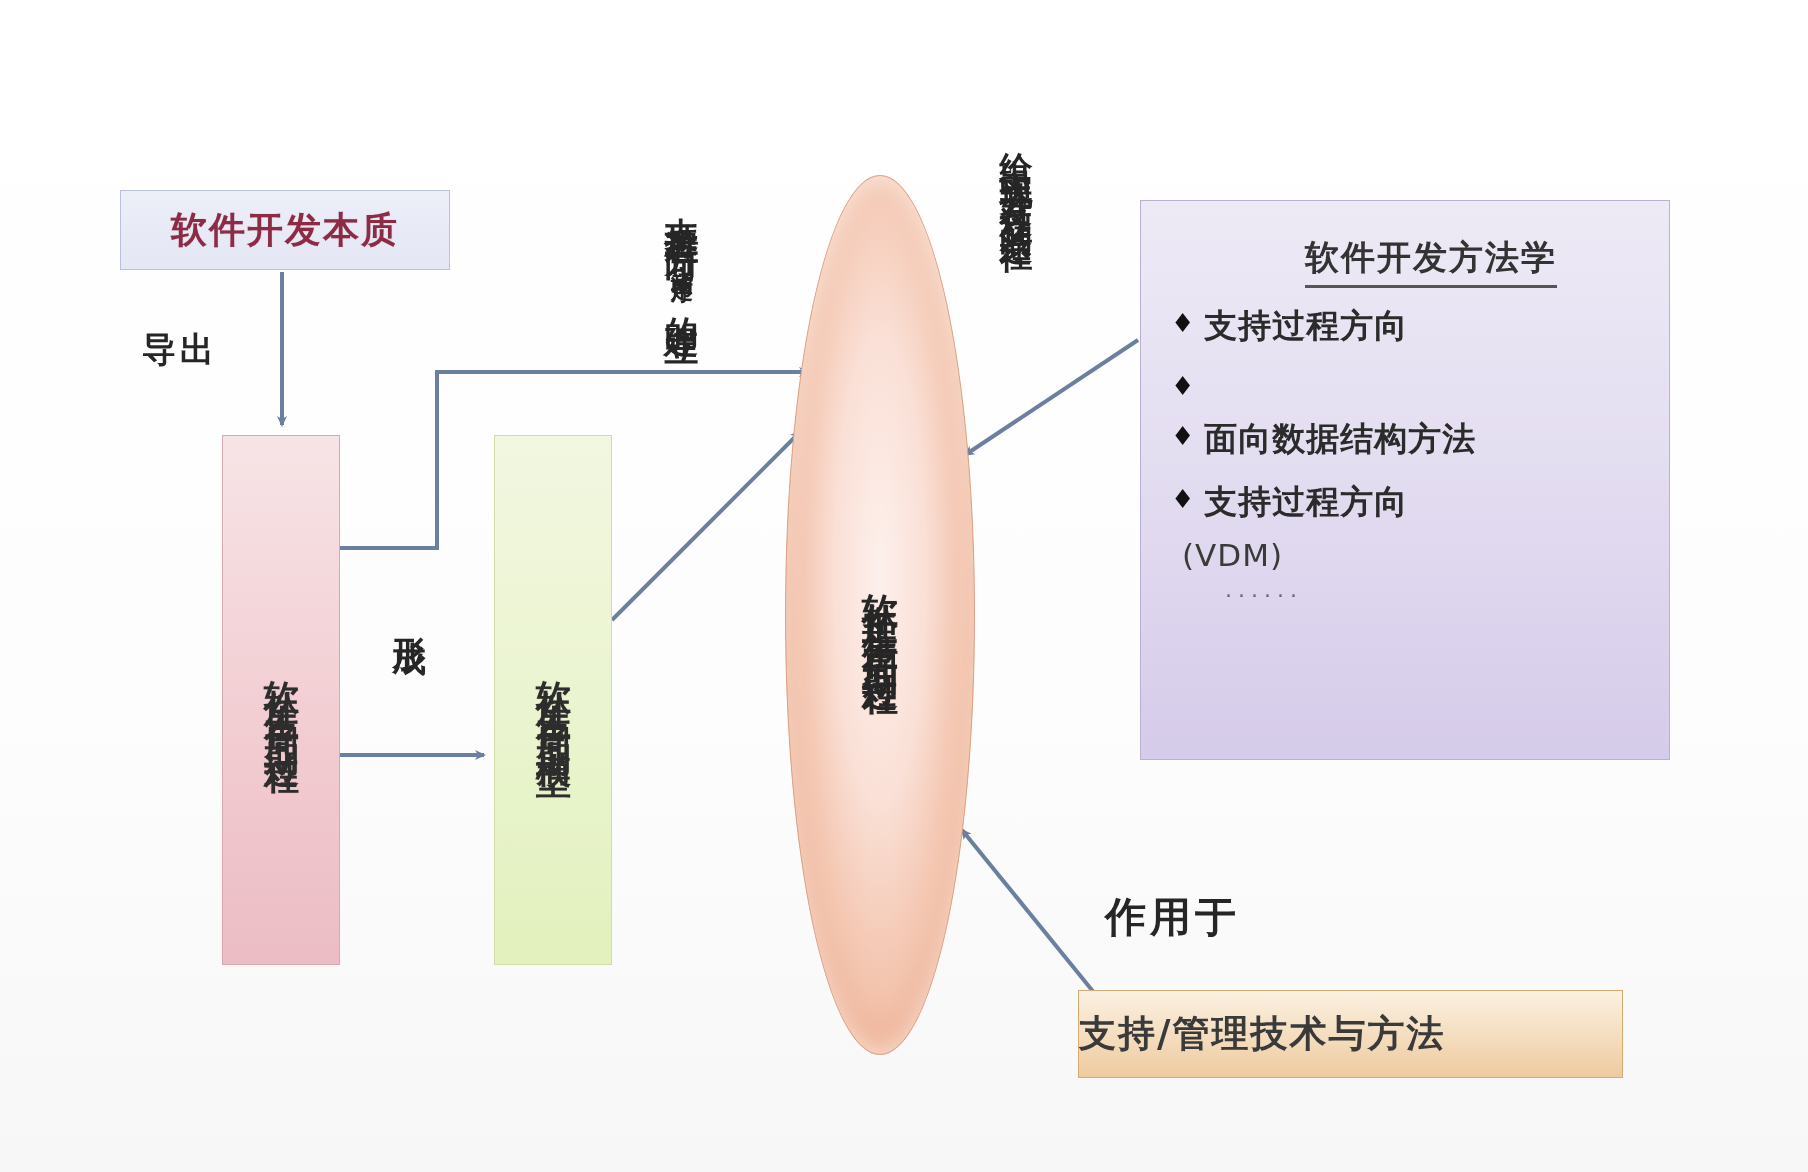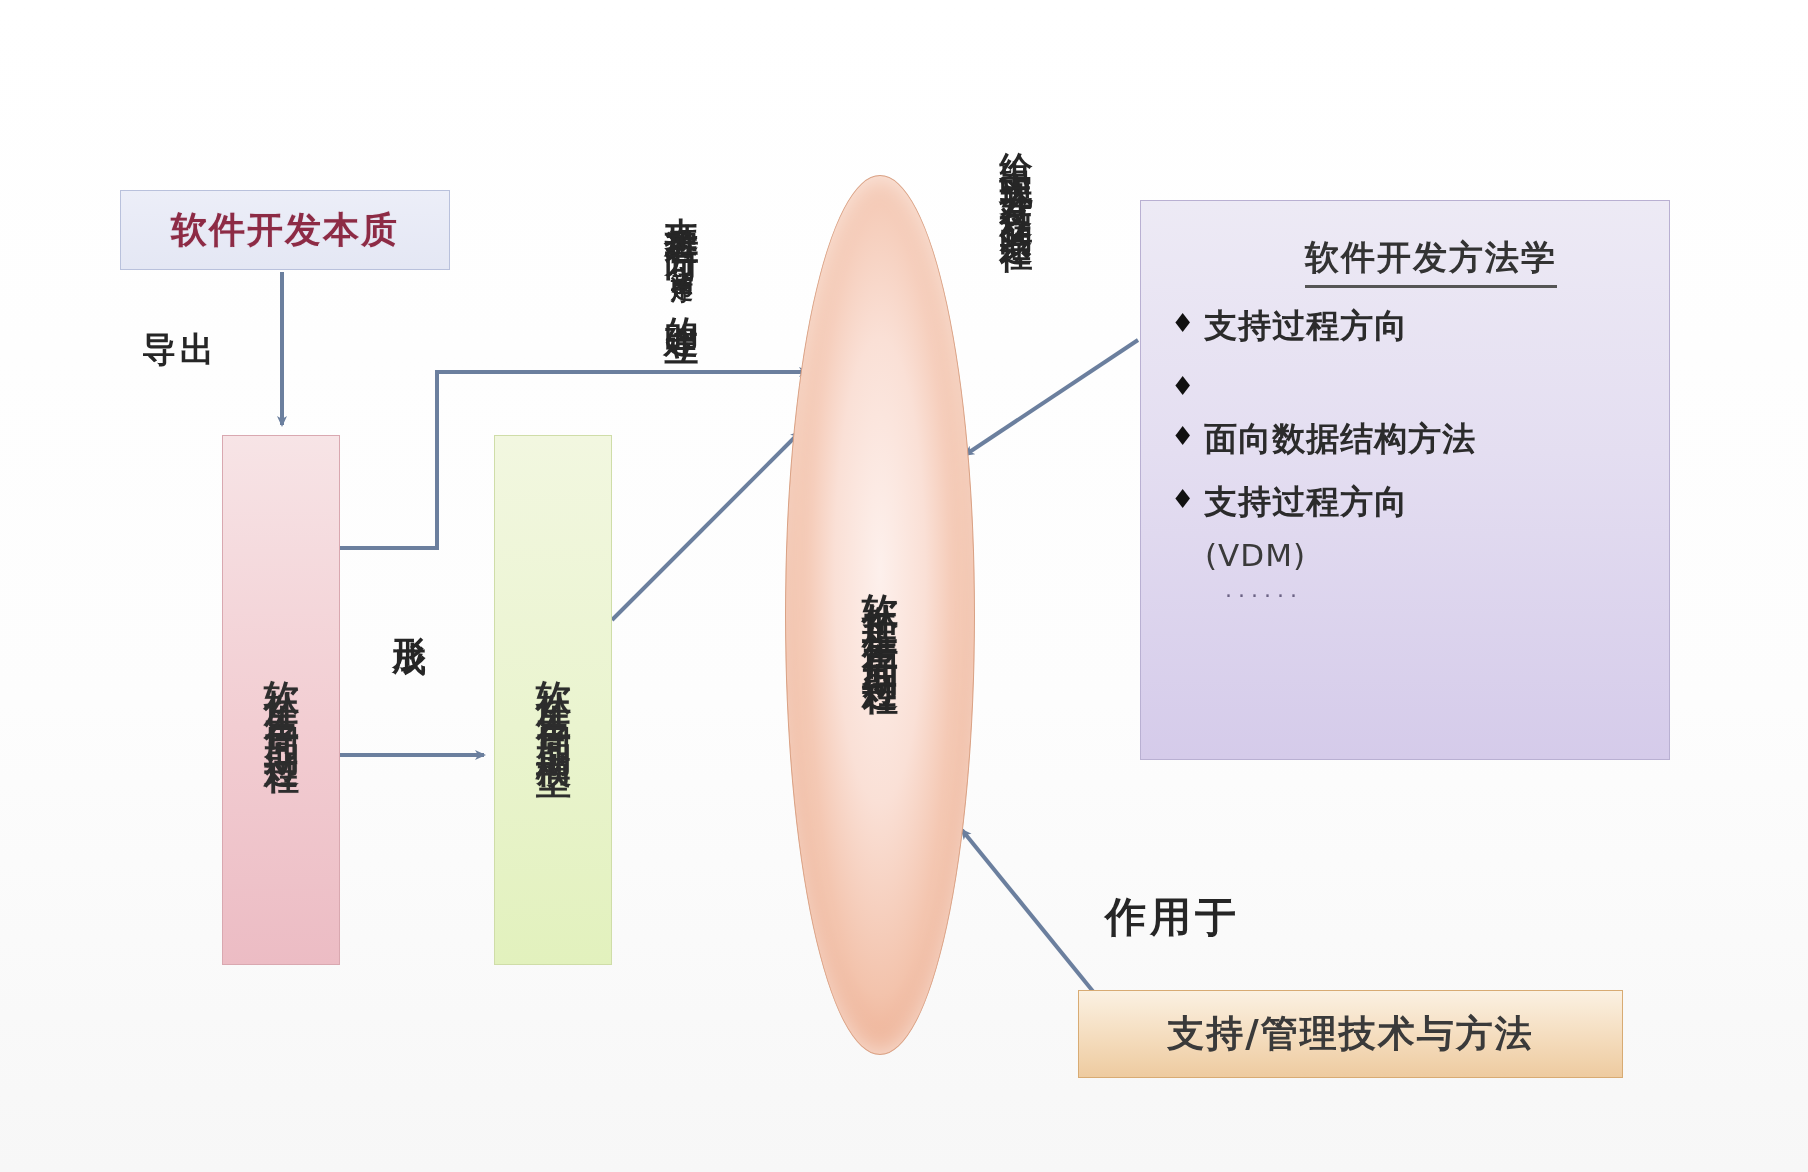--- a/index.html
+++ b/index.html
@@ -73,29 +73,29 @@
     padding:34px 24px 0 24px;
   }
   .methods-title{
     text-align:center;font-size:34px;font-weight:bold;color:#333;
     border-bottom:3px solid #555;display:inline-block;
     margin:0 0 16px 52px;padding-bottom:4px;letter-spacing:2px;
   }
   .m-row{display:flex;align-items:flex-start;margin:0 0 18px 0;}
   .m-bullet{font-size:26px;line-height:1;color:#111;margin:6px 10px 0 6px;}
   .m-label{font-size:33px;font-weight:bold;color:#2b2b2b;letter-spacing:1px;}
-  .m-sub{font-size:31px;color:#3a3a3a;margin:-6px 0 10px 40px;letter-spacing:1px;}
+  .m-sub{font-size:31px;color:#3a3a3a;margin:-6px 0 10px 17px;letter-spacing:1px;}
   .m-dots{font-size:22px;color:#6b6284;letter-spacing:6px;margin-left:60px;}
 
   
   .box-support{
     left:1078px;top:990px;width:545px;height:88px;
     background:linear-gradient(180deg,#fbf1e2 0%,#f4dcbd 55%,#eecba0 100%);
     border:1px solid #d8ab73;
-    display:flex;align-items:center;justify-content:center;
+    display:flex;align-items:center;justify-content:flex-start;
   }
   .box-support .txt{
     font-size:37px;font-weight:bold;color:#3a3a3a;letter-spacing:2px;
   }
 
   
   .lbl{position:absolute;font-weight:bold;color:#262626;white-space:nowrap;}
   .lbl-derive{left:142px;top:327px;font-size:34px;letter-spacing:4px;}
   .lbl-form{left:390px;top:610px;font-size:34px;letter-spacing:4px;
             writing-mode:vertical-rl;text-orientation:upright;line-height:1.1;}

